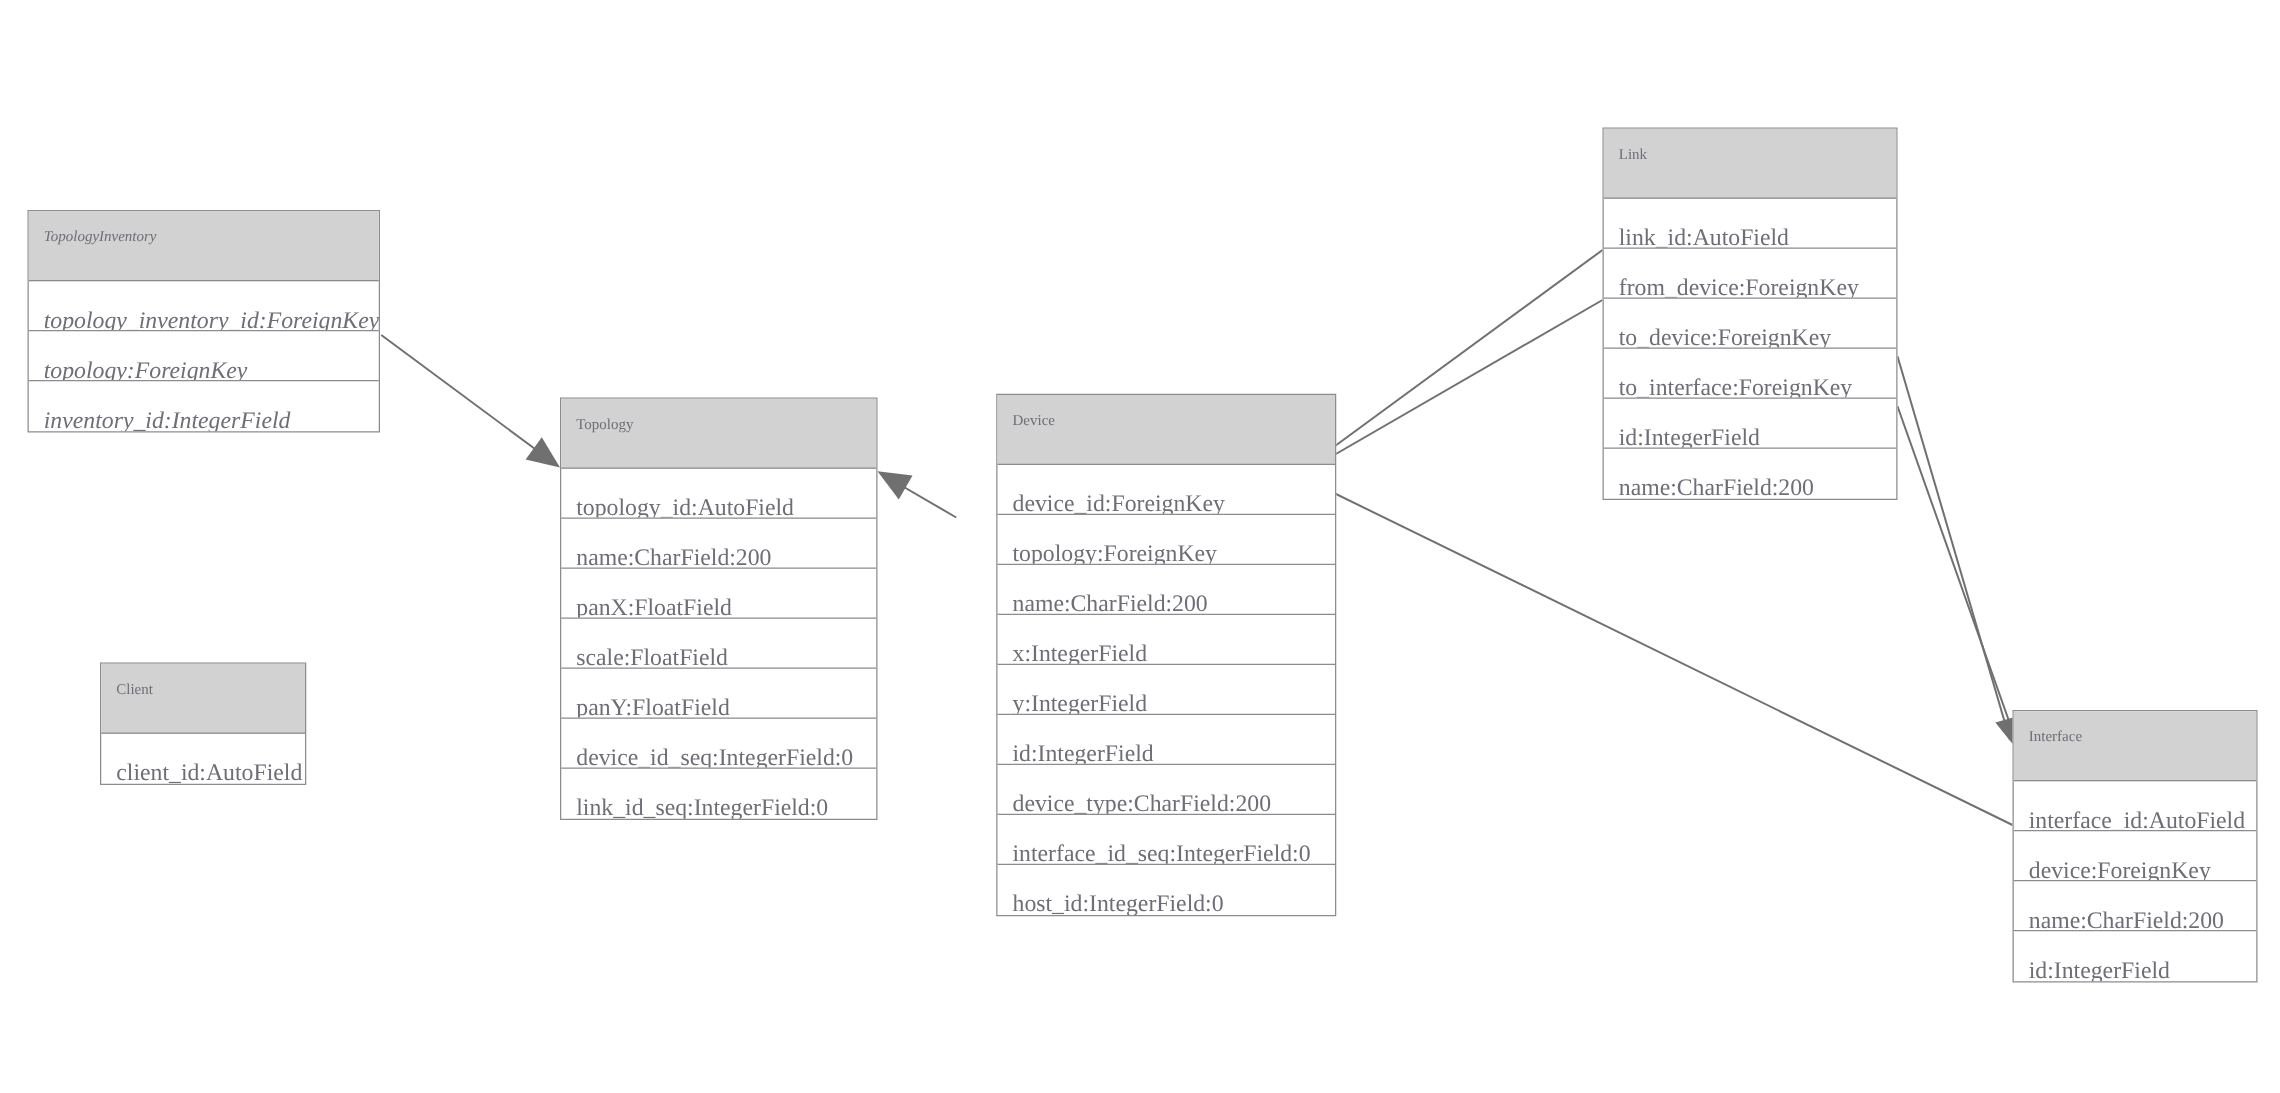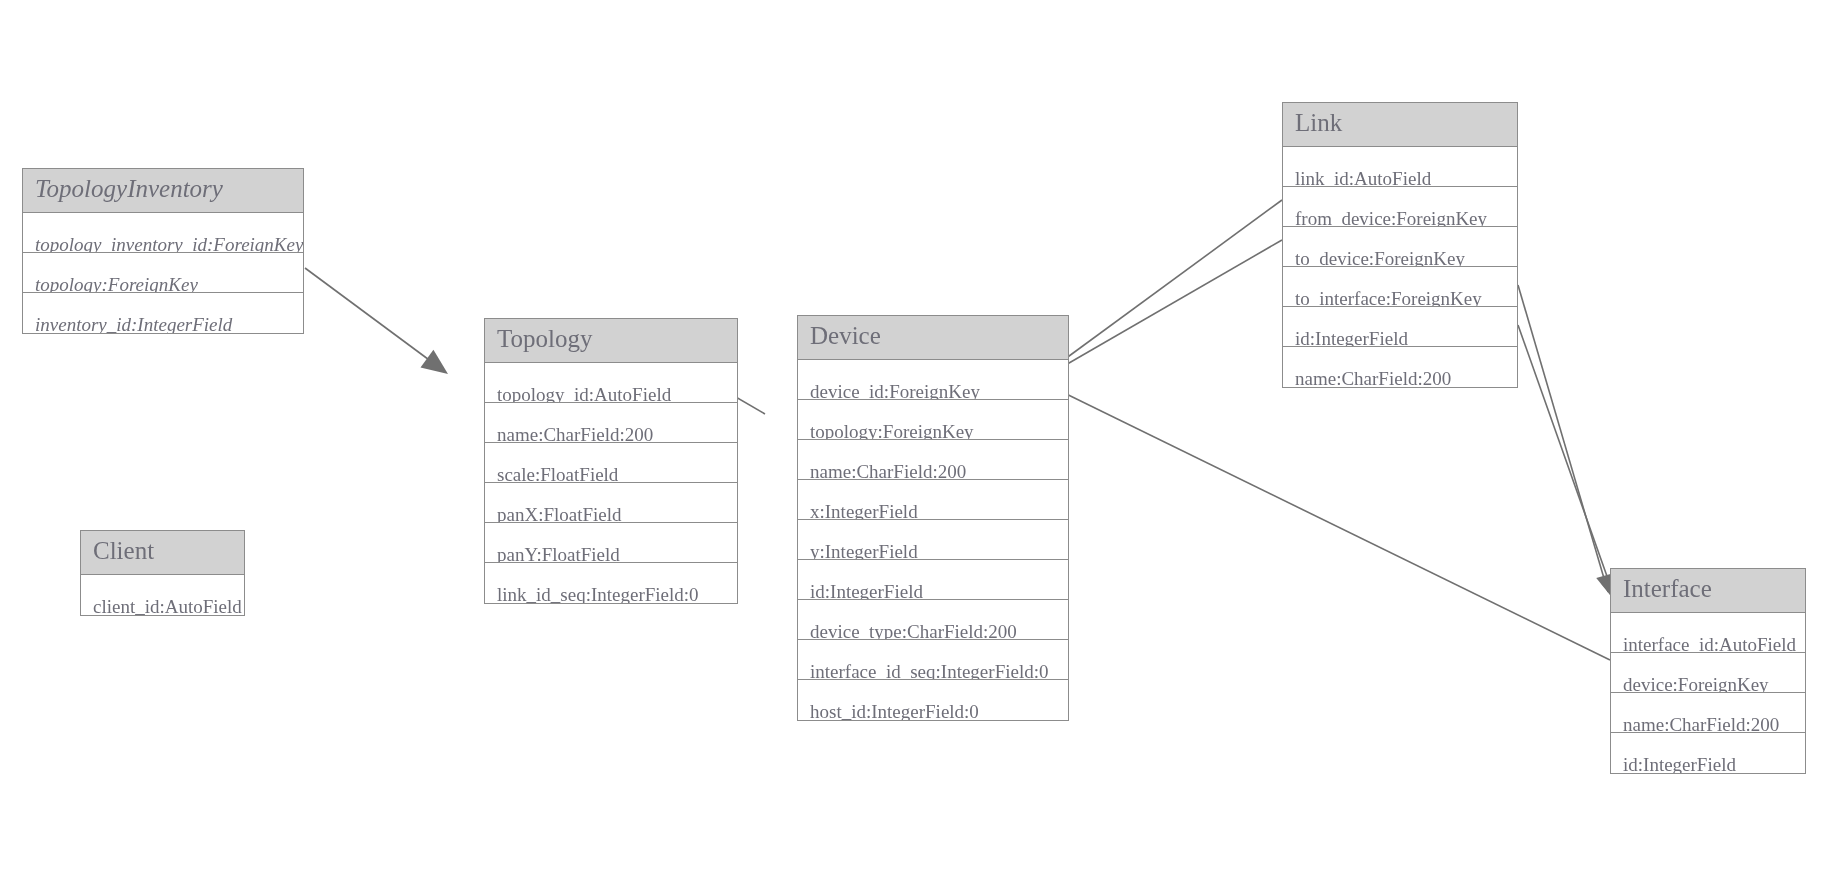--- a/index.html
+++ b/index.html
@@ -29,23 +29,23 @@
     box-sizing: border-box;
     border: 1px solid #8c8c8c;
     background: #ffffff;
     z-index: 2;
   }
   .entity-title {
     box-sizing: border-box;
     background: #d2d2d2;
     border-bottom: 1px solid #8c8c8c;
     color: #6e6e78;
-    font-size: 25px;
+    font-size: 12px;
     line-height: 40px;
-    height: 44px;
+    height: 56px;
     padding: 0 0 0 12px;
     white-space: nowrap;
     overflow: hidden;
   }
   .entity-field {
     box-sizing: border-box;
     height: 40px;
     line-height: 40px;
     color: #6e6e78;
     font-size: 19px;
@@ -95,27 +95,28 @@
 <div class="entity" style="left: 22px; top: 168px; width: 282px; font-style: italic;">
       <div class="entity-title">TopologyInventory</div>
       <div class="entity-field">topology_inventory_id:ForeignKey</div>
       <div class="entity-field">topology:ForeignKey</div>
       <div class="entity-field">inventory_id:IntegerField</div>
     </div>
     <div class="entity" style="left: 80px; top: 530px; width: 165px;">
       <div class="entity-title">Client</div>
       <div class="entity-field">client_id:AutoField</div>
     </div>
-    <div class="entity" style="left: 448px; top: 318px; width: 254px; margin-left: 36px;">
+    <div class="entity" style="left: 448px; top: 318px; width: 254px;">
       <div class="entity-title">Topology</div>
       <div class="entity-field">topology_id:AutoField</div>
       <div class="entity-field">name:CharField:200</div>
+      <div class="entity-field">panX:FloatField</div>
       <div class="entity-field">scale:FloatField</div>
-      <div class="entity-field">panX:FloatField</div>
       <div class="entity-field">panY:FloatField</div>
+      <div class="entity-field">device_id_seq:IntegerField:0</div>
       <div class="entity-field">link_id_seq:IntegerField:0</div>
     </div>
     <div class="entity" style="left: 765px; top: 315px; width: 272px; margin-left: 32px;">
       <div class="entity-title">Device</div>
       <div class="entity-field">device_id:ForeignKey</div>
       <div class="entity-field">topology:ForeignKey</div>
       <div class="entity-field">name:CharField:200</div>
       <div class="entity-field">x:IntegerField</div>
       <div class="entity-field">y:IntegerField</div>
       <div class="entity-field">id:IntegerField</div>

